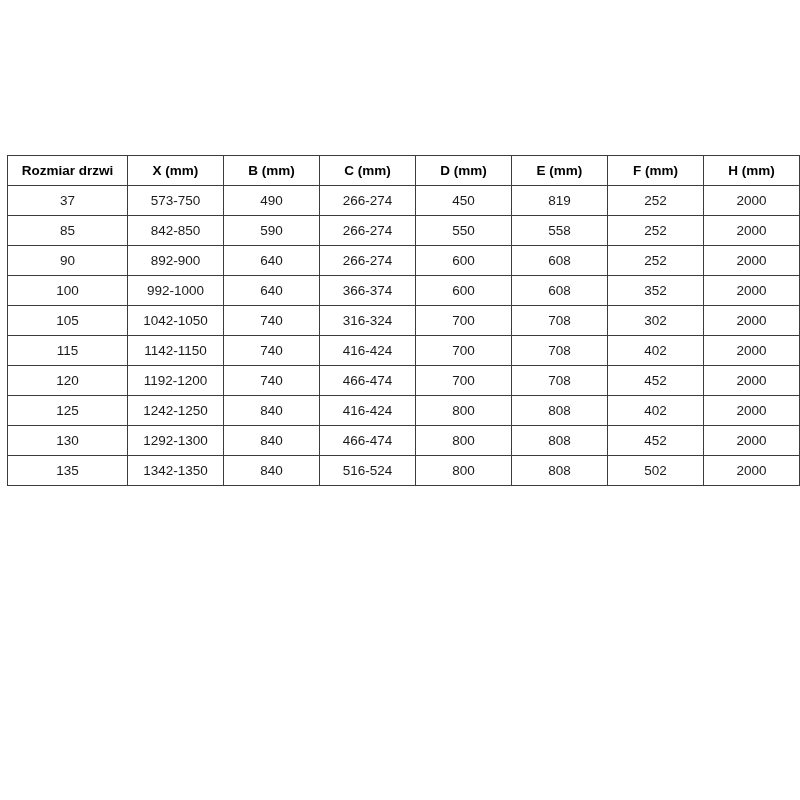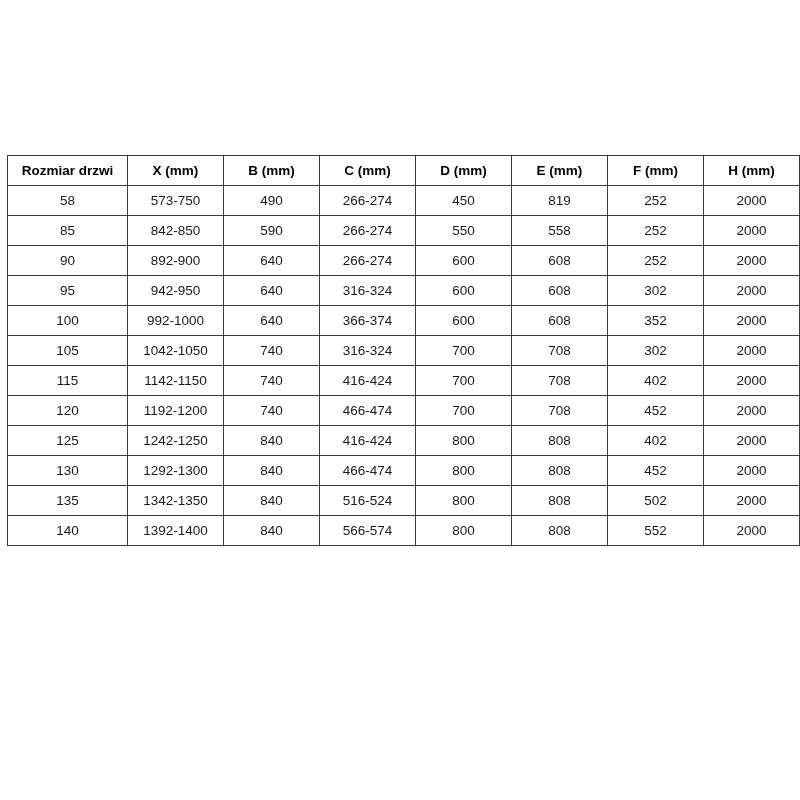--- a/index.html
+++ b/index.html
@@ -70,21 +70,21 @@
           <th>B (mm)</th>
           <th>C (mm)</th>
           <th>D (mm)</th>
           <th>E (mm)</th>
           <th>F (mm)</th>
           <th>H (mm)</th>
         </tr>
     </thead>
     <tbody>
         <tr>
-          <td>58</td>
+          <td>37</td>
           <td>573-750</td>
           <td>490</td>
           <td>266-274</td>
           <td>450</td>
           <td>819</td>
           <td>252</td>
           <td>2000</td>
         </tr>
         <tr>
           <td>85</td>
@@ -97,30 +97,20 @@
           <td>2000</td>
         </tr>
         <tr>
           <td>90</td>
           <td>892-900</td>
           <td>640</td>
           <td>266-274</td>
           <td>600</td>
           <td>608</td>
           <td>252</td>
-          <td>2000</td>
-        </tr>
-        <tr>
-          <td>95</td>
-          <td>942-950</td>
-          <td>640</td>
-          <td>316-324</td>
-          <td>600</td>
-          <td>608</td>
-          <td>302</td>
           <td>2000</td>
         </tr>
         <tr>
           <td>100</td>
           <td>992-1000</td>
           <td>640</td>
           <td>366-374</td>
           <td>600</td>
           <td>608</td>
           <td>352</td>
@@ -179,25 +169,15 @@
         <tr>
           <td>135</td>
           <td>1342-1350</td>
           <td>840</td>
           <td>516-524</td>
           <td>800</td>
           <td>808</td>
           <td>502</td>
           <td>2000</td>
         </tr>
-        <tr>
-          <td>140</td>
-          <td>1392-1400</td>
-          <td>840</td>
-          <td>566-574</td>
-          <td>800</td>
-          <td>808</td>
-          <td>552</td>
-          <td>2000</td>
-        </tr>
       </tbody>
   </table>
 </div>
 
 </body></html>

